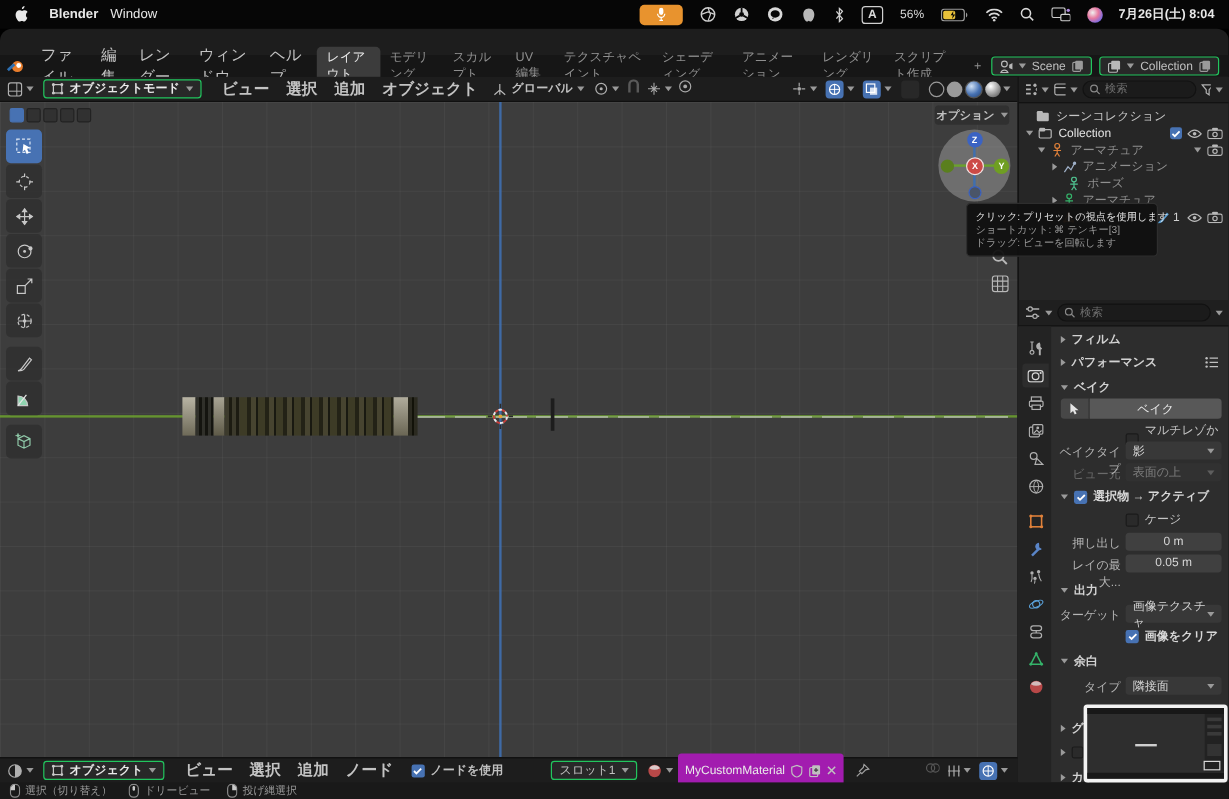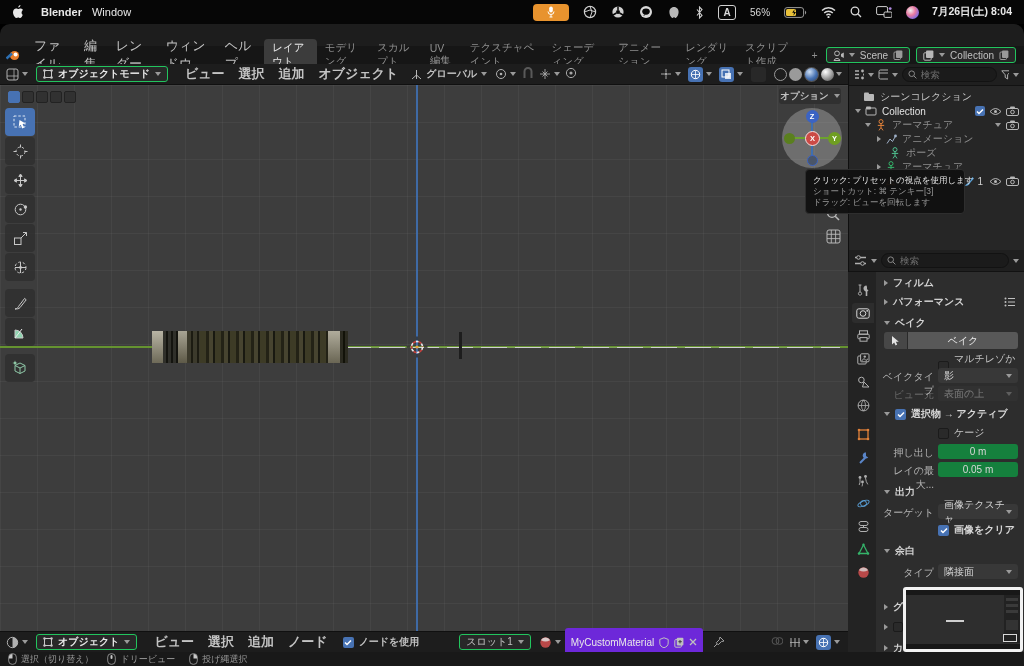--- a/index.html
+++ b/index.html
@@ -40,21 +40,21 @@
   .qtog.on{background:#4772b3;border-color:#4772b3}
   
   #outliner{left:848px;top:64px;width:176px;height:186px;background:#262626;border-left:1px solid #0f0f0f}
   .olrow{position:absolute;height:14px;display:flex;align-items:center;color:#c5c5c5;font-size:10px}
   #props{left:848px;top:250px;width:176px;height:402px;background:#2d2d2d;border-left:1px solid #0f0f0f}
   #proptabs{left:848px;top:272px;width:28px;height:380px;background:#232323}
   .ptab{position:absolute;left:4px;width:22px;height:20px;display:flex;align-items:center;justify-content:center;border-radius:3px 0 0 3px}
   .ptab.active{background:#2d2d2d}
   .phead{position:absolute;display:flex;align-items:center;gap:5px;color:#d2d2d2;font-size:10px;font-weight:bold}
   .plabel{position:absolute;color:#b5b5b5;font-size:10px;text-align:right;width:58px}
-  .pfield{position:absolute;height:15px;background:#15803d;border-radius:3px;color:#d6d6d6;font-size:10px;display:flex;align-items:center;justify-content:center}
+  .pfield{position:absolute;height:15px;background:#404040;border-radius:3px;color:#d6d6d6;font-size:10px;display:flex;align-items:center;justify-content:center}
   .pdrop{position:absolute;height:15px;background:#383838;border-radius:3px;color:#d6d6d6;font-size:10px;display:flex;align-items:center;padding:0 6px;justify-content:space-between}
   .pcheckrow{position:absolute;display:flex;align-items:center;gap:5px;color:#c5c5c5;font-size:10px}
   
   .search{background:#1b1b1b;border:1px solid #121212;border-radius:10px;height:15px;display:flex;align-items:center;padding:0 5px;gap:4px}
   .search input{background:transparent;border:none;outline:none;color:#cfcfcf;font-size:9.5px;width:70px;font-family:inherit}
   .search input::placeholder{color:#6f6f6f}
   
   #tooltip{left:805px;top:169px;width:160px;background:#101010f2;border:1px solid #2e2e2e;border-radius:4px;padding:5px 7px;z-index:40}
   #tooltip div{font-size:8.5px;line-height:11px;white-space:nowrap}
   
@@ -785,21 +785,21 @@
       <span class="gray t10">スロット1</span>
         <span class="cd"></span>
     </span>
     <span class="row" style="margin-left:8px;gap:3px">
       <svg width="13" height="13">
           <circle cx="6.5" cy="6.5" r="5.2" fill="#b84848"></circle>
           <path d="M2 4.2 a5.2 5.2 0 0 1 9 0 Q6.5 6.8 2 4.2Z" fill="#e0e0e0" opacity=".85"></path>
         </svg>
       <span class="cd"></span>
     </span>
-    <span class="row" style="margin-left:4px;height:28px;background:#6d28d9;border-radius:3px;padding:0 6px;gap:5px">
+    <span class="row" style="margin-left:4px;height:28px;background:#a21caf;border-radius:3px;padding:0 6px;gap:5px">
       <span class="white t10">MyCustomMaterial</span>
       <svg width="10" height="11">
           <path d="M5 0.8 L9.2 2.4 V6 C9.2 8.6 7.4 10 5 10.8 C2.6 10 0.8 8.6 0.8 6 V2.4Z" fill="none" stroke="#c0c0c0"></path>
         </svg>
       <svg width="10" height="11">
           <rect x="0.8" y="2.6" width="6.6" height="7.6" rx="1" fill="none" stroke="#c0c0c0"></rect>
           <rect x="2.8" y="0.8" width="6.6" height="7.6" rx="1" fill="#c0c0c0"></rect>
           <path d="M6 3 V6.4 M4.4 4.7 H7.8" stroke="#3d3d3d"></path>
         </svg>
       <svg width="8" height="8">

